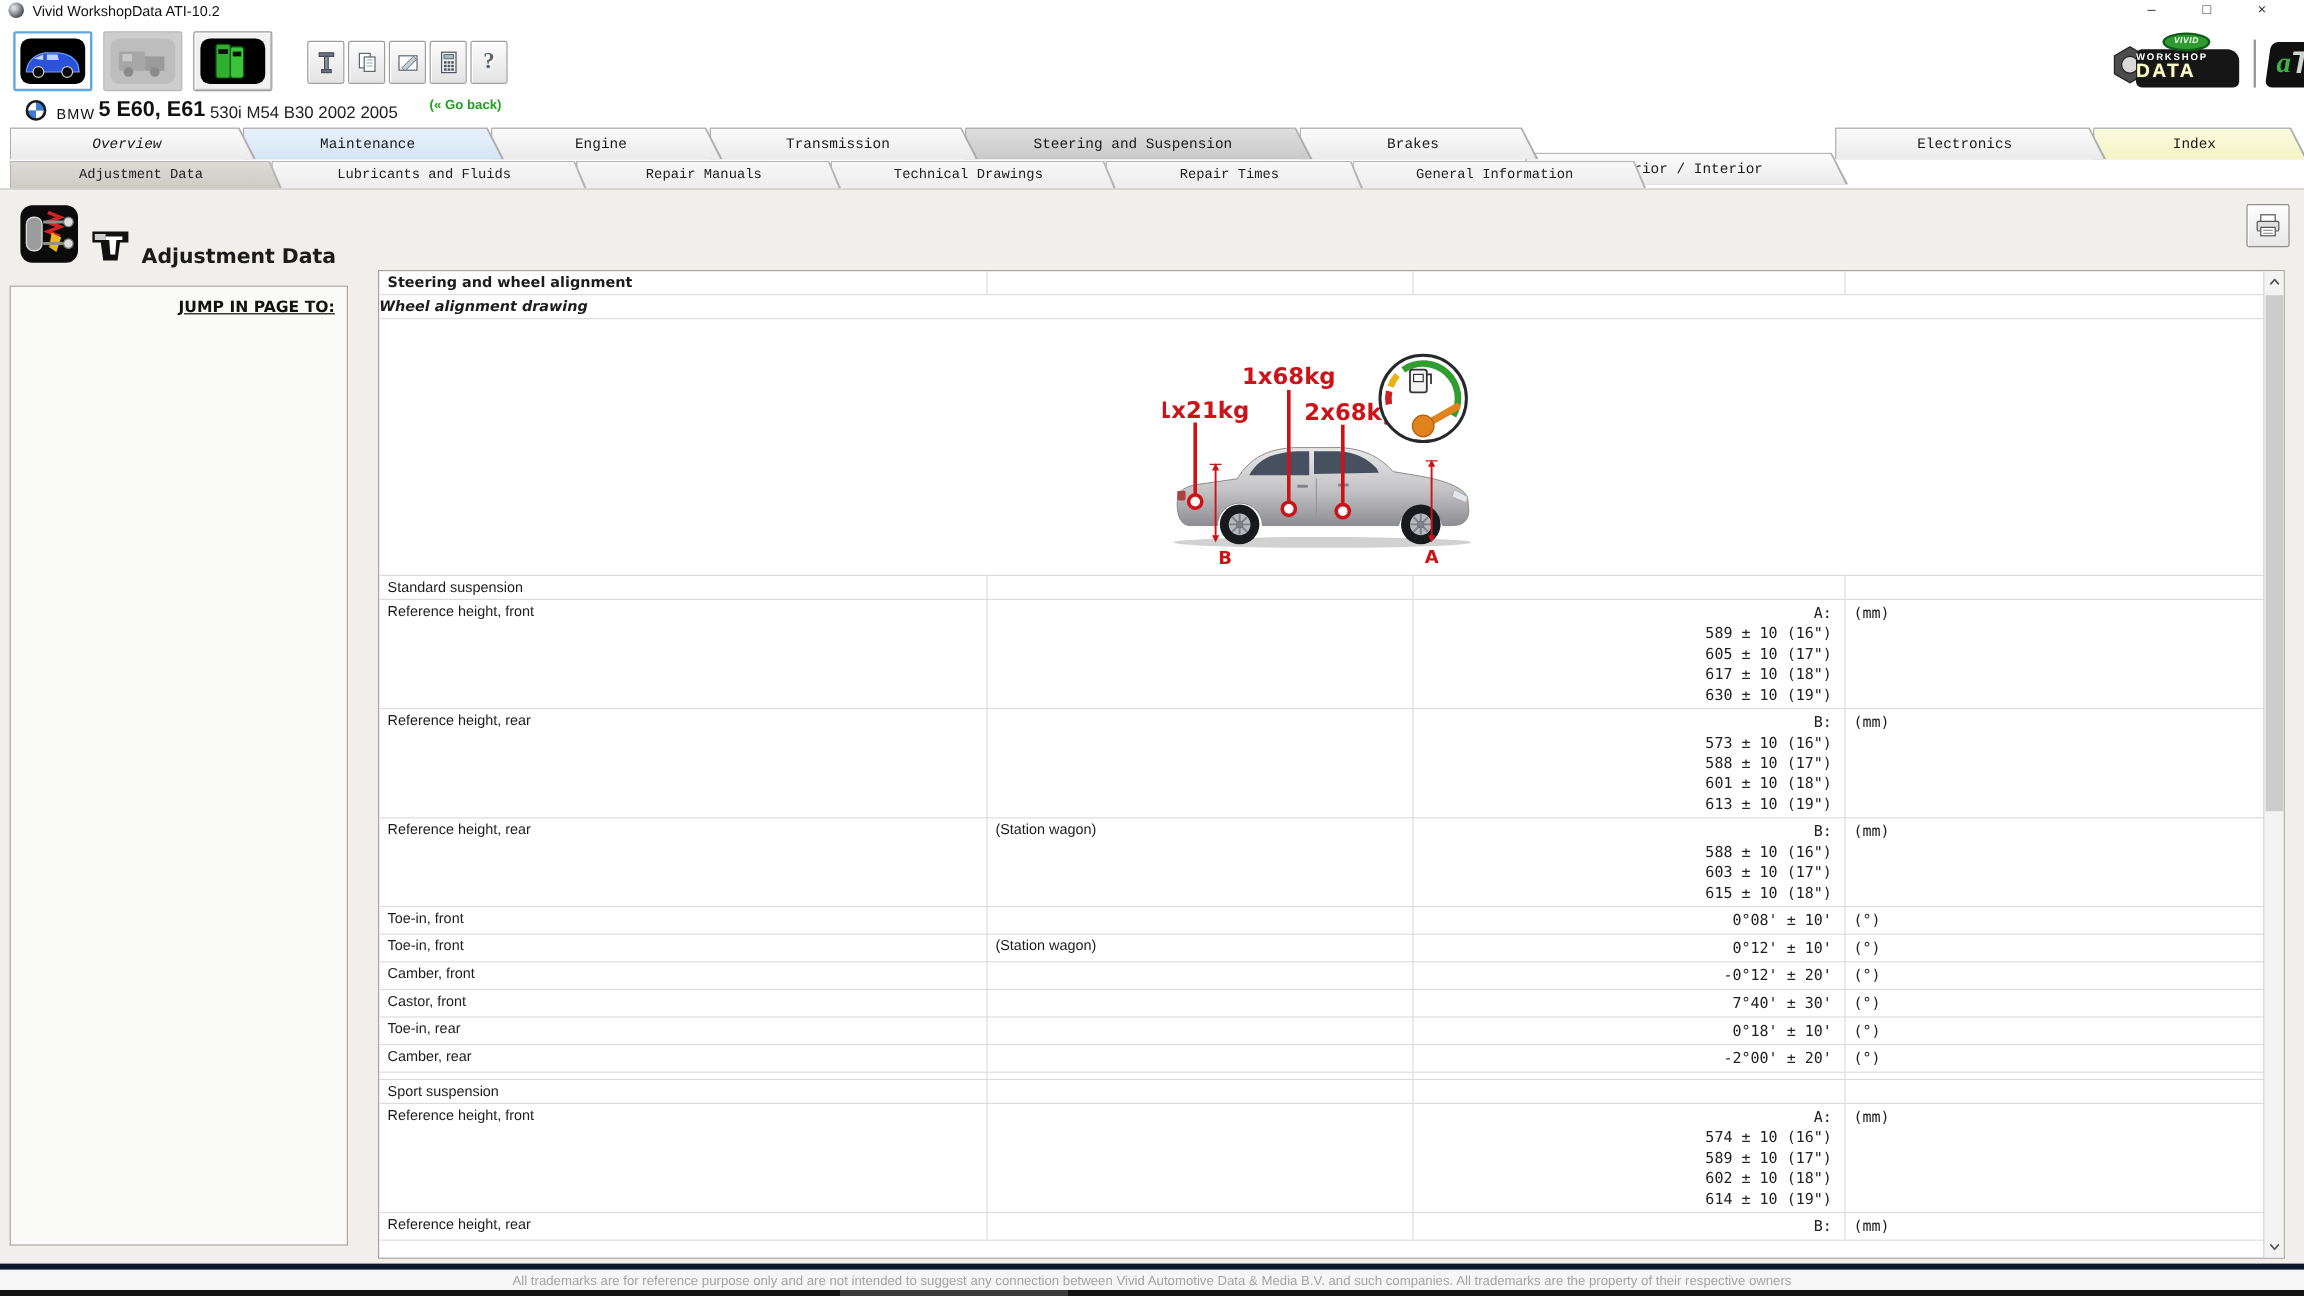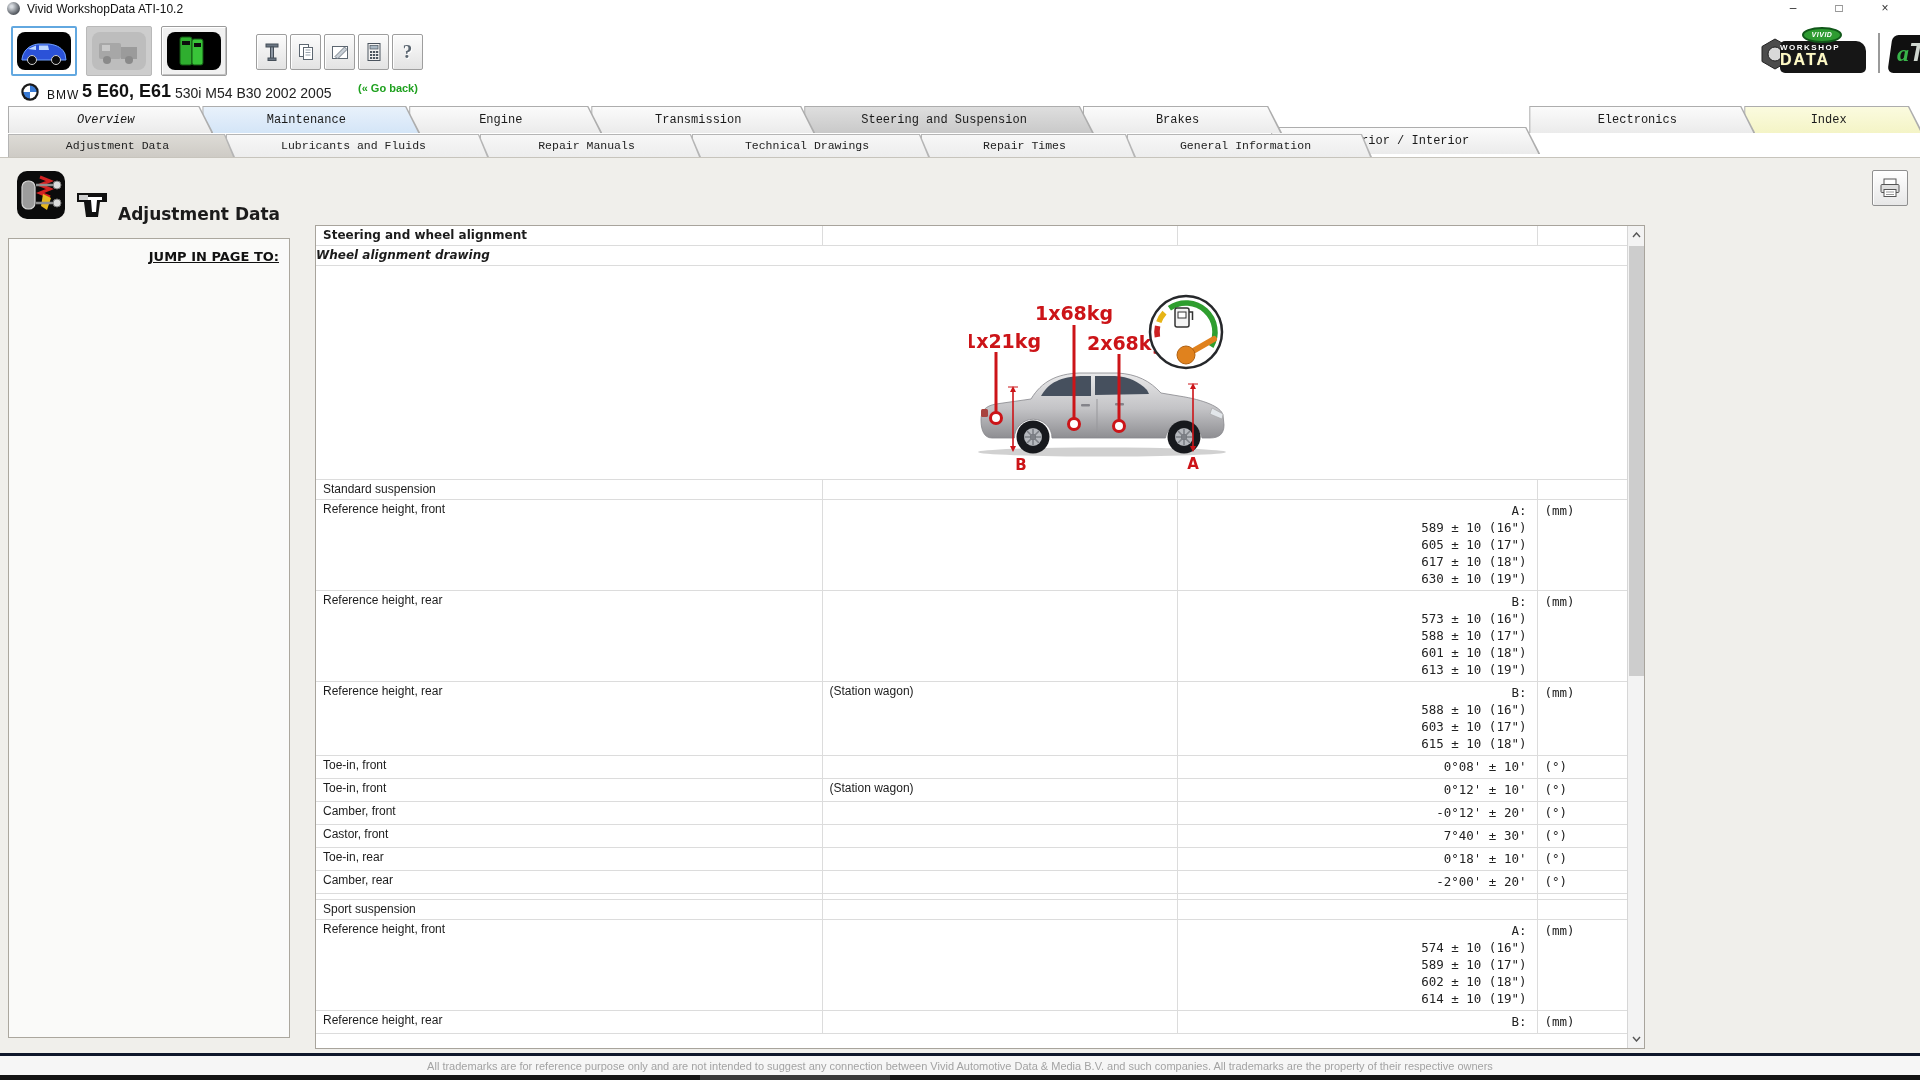--- a/index.html
+++ b/index.html
@@ -103,21 +103,21 @@
   #jump-heading { font-size:13px; font-weight:bold; text-decoration:underline; color:#111; margin-bottom:7px;
                   font-family:"DejaVu Sans",sans-serif; }
   .jump-link { font-size:13px; color:#333; line-height:21px; cursor:pointer; }
 
   
   #print-btn { position:absolute; left:1872px; top:170px; width:36px; height:36px; border:1px solid #8f8f8f;
                background:linear-gradient(#ffffff,#e7e7e7); box-shadow:inset 1px 1px 0 #fff;
                display:flex; align-items:center; justify-content:center; border-radius:2px; }
 
   
-  #panel { position:absolute; left:315px; top:225px; width:1330px; height:824px; background:#fff;
+  #panel { position:absolute; left:315px; top:225px; width:1589px; height:824px; background:#fff;
            border:1px solid #a8a49c; overflow:hidden; }
   #panel-inner { position:absolute; left:0; top:0; width:1571px; height:822px; overflow:hidden; }
   #scrollbar { position:absolute; right:0; top:0; width:17px; height:822px; background:#f3f3f3;
                border-left:1px solid #d6d6d6; }
   .scroll-arrow { position:absolute; left:0; width:17px; height:18px; display:flex; align-items:center;
                   justify-content:center; color:#5a5a5a; }
   #scroll-up { top:0; } #scroll-down { bottom:0; }
   #scroll-thumb { position:absolute; left:1px; top:20px; width:15px; height:430px; background:#cdcdcd; }
 
   
@@ -132,21 +132,21 @@
                padding:5px 0 5px 9px; }
   tr.caprow td { font-family:"DejaVu Sans",sans-serif; font-size:12px; font-weight:bold; font-style:italic;
                  padding:4px 0 4px 8px; }
   tr.imgrow td { text-align:center; padding:4px 0 6px 0; }
   td .vl { line-height:17px; font-family:"DejaVu Sans Mono",monospace; font-size:12.5px; color:#222;
            white-space:pre; }
   tr.noterow td.c1 { color:#009a00; font-weight:bold; }
 
   
   #footer { position:absolute; left:0; top:1053px; width:1920px; height:22px; background:#f6f6f6;
-            border-top:3px solid #0f172a; text-align:center; }
+            border-top:5px solid #0f172a; text-align:center; }
   #footer span { font-size:11px; color:#a3a3a3; line-height:21px; }
   #bottomstrip { position:absolute; left:0; top:1075px; width:1920px; height:5px; background:#141414; }
   #bottomstrip i { position:absolute; left:700px; width:190px; height:5px; background:#3a3a3a; display:block; }
 </style>
 </head>
 <body>
 
 <div id="titlebar">
   <div id="title-icon"></div>
   <div id="title-text">Vivid WorkshopData ATI-10.2</div>

